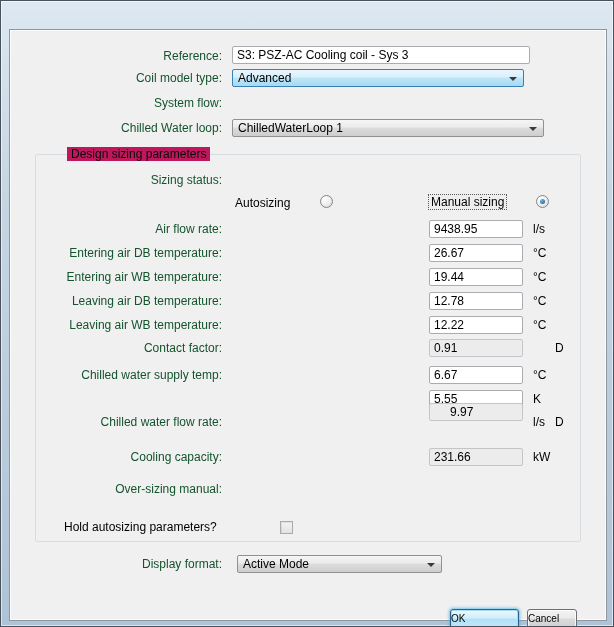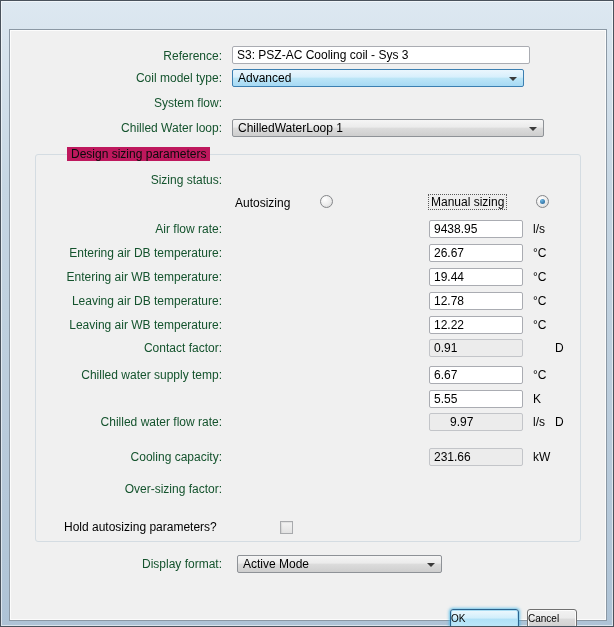--- a/index.html
+++ b/index.html
@@ -148,29 +148,29 @@
     <span class="desig" style="top:309px">D</span>
 
     <label class="lbl" style="top:336px">Chilled water supply temp:</label>
     <input class="txt num" style="top: 336px;" value="6.67">
     <span class="unit" style="top:336px">°C</span>
 
     <input class="txt num" style="top: 360px;" value="5.55">
     <span class="unit" style="top:360px">K</span>
 
     <label class="lbl" style="top:383px">Chilled water flow rate:</label>
-    <input class="txt num ro" style="top: 383px; padding-left: 20px;" readonly="" value="9.97">
+    <input class="txt num ro" style="top: 373px; padding-left: 20px;" readonly="" value="9.97">
     <span class="unit" style="top:383px">l/s</span>
     <span class="desig" style="top:383px">D</span>
 
     <label class="lbl" style="top:418px">Cooling capacity:</label>
     <input class="txt num ro" style="top: 418px;" readonly="" value="231.66">
     <span class="unit" style="top:418px">kW</span>
 
-    <label class="lbl" style="top:450px">Over-sizing factor:</label>
+    <label class="lbl" style="top:450px">Over-sizing manual:</label>
 
     <span class="radio-lbl" style="left:54px; top:490px">Hold autosizing parameters?</span>
     <div class="checkbox"></div>
 
     <label class="lbl" style="top:525px">Display format:</label>
     <div class="combo" style="left:227px; top:525px; width:205px">
       <span class="combo-text">Active Mode</span>
       <span class="combo-arrow"></span>
     </div>
 

